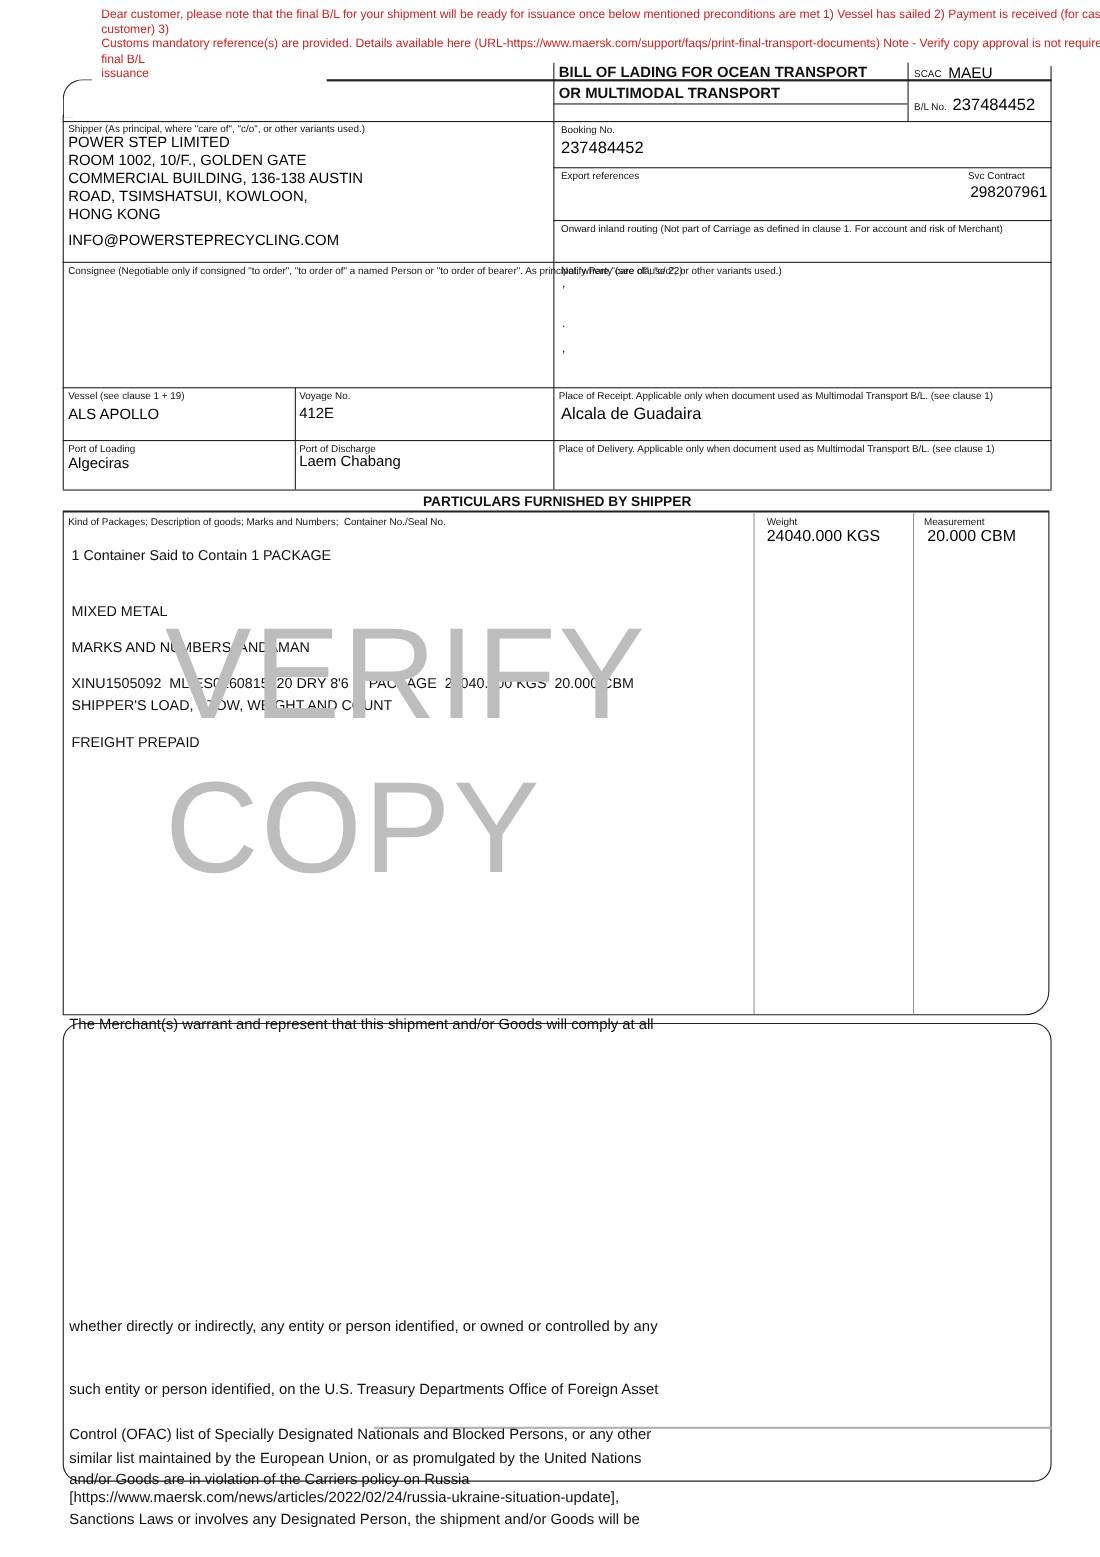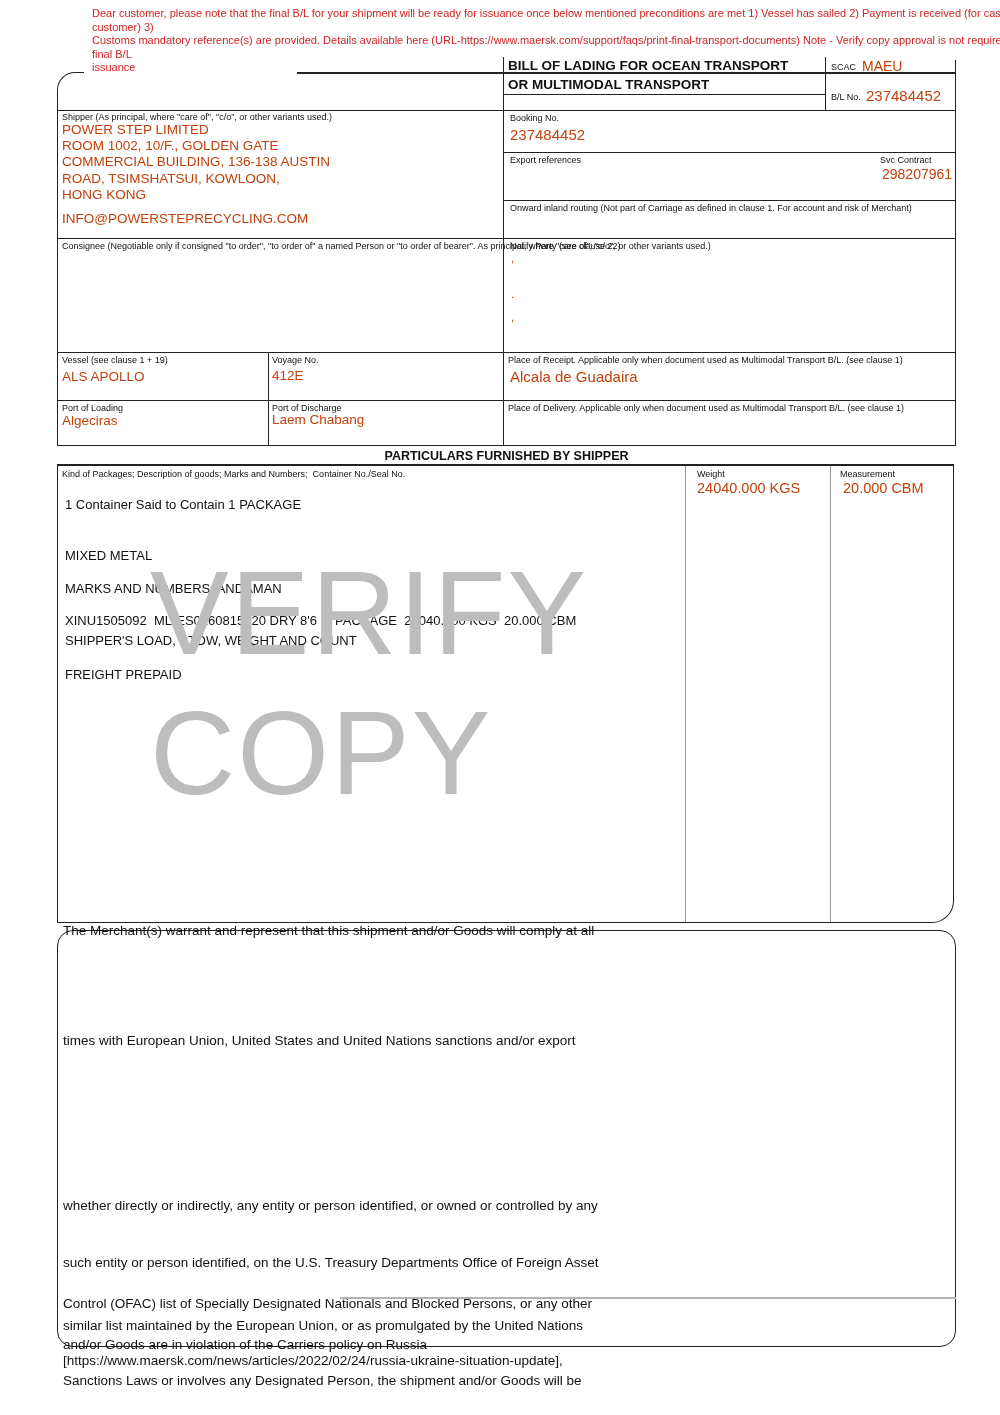--- a/index.html
+++ b/index.html
@@ -4,21 +4,21 @@
 <style>
   html,body { margin:0; padding:0; background:#ffffff; }
   .page {
     position:relative; width:1000px; height:1415px; background:#ffffff;
     font-family:"Liberation Sans", sans-serif; color:#111; overflow:hidden;
   }
   .abs { position:absolute; }
   .line { position:absolute; background:#222; }
   .red { color:#d02323; font-size:11px; line-height:13.5px;margin-left:32px; }
   .lbl { font-size:9px; color:#111; white-space:pre; }
-  .val { font-size:13.5px; color:#c2410c; white-space:pre; }
+  .val { font-size:13.5px; color:#000000; white-space:pre; }
   .big { font-size:15px; }
   .bold { font-weight:bold; }
   .desc { font-size:13px; white-space:pre; }
   .sanc { font-size:13.5px; white-space:pre; }
   .watermark {
     position:absolute; left:150px; top:543px; width:680px; text-align:left;
     font-weight:normal; font-size:118px; line-height:140px; color:#bdbdbd;
     letter-spacing:2px; z-index:5;
   }
   .corner-tl {
@@ -125,21 +125,20 @@
 
   <div class="watermark">
     <div>VERIFY</div>
     <div>COPY</div>
   </div>
 
   <div class="sanctions-box"></div>
   <div class="gray-rule" style="left:340px; top:1297px; width:616px; height:2px;"></div>
 
   <div class="abs sanc" style="left:63px; top:923px;">The Merchant(s) warrant and represent that this shipment and/or Goods will comply at all</div>
-  <div class="abs sanc" style="left:63px; top:1033px;">times with European Union, United States and United Nations sanctions and/or export</div>
   <div class="abs sanc" style="left:63px; top:1198px;">whether directly or indirectly, any entity or person identified, or owned or controlled by any</div>
   <div class="abs sanc" style="left:63px; top:1296px;">Control (OFAC) list of Specially Designated Nationals and Blocked Persons, or any other</div>
   <div class="abs sanc" style="left:63px; top:1255px;">such entity or person identified, on the U.S. Treasury Departments Office of Foreign Asset</div>
   <div class="abs sanc" style="left:63px; top:1318px;">similar list maintained by the European Union, or as promulgated by the United Nations</div>
   <div class="abs sanc" style="left:63px; top:1337px;">and/or Goods are in violation of the Carriers policy on Russia</div>
   <div class="abs sanc" style="left:63px; top:1353px;">[https://www.maersk.com/news/articles/2022/02/24/russia-ukraine-situation-update],</div>
   <div class="abs sanc" style="left:63px; top:1373px;">Sanctions Laws or involves any Designated Person, the shipment and/or Goods will be</div>
 
 </div>
 

